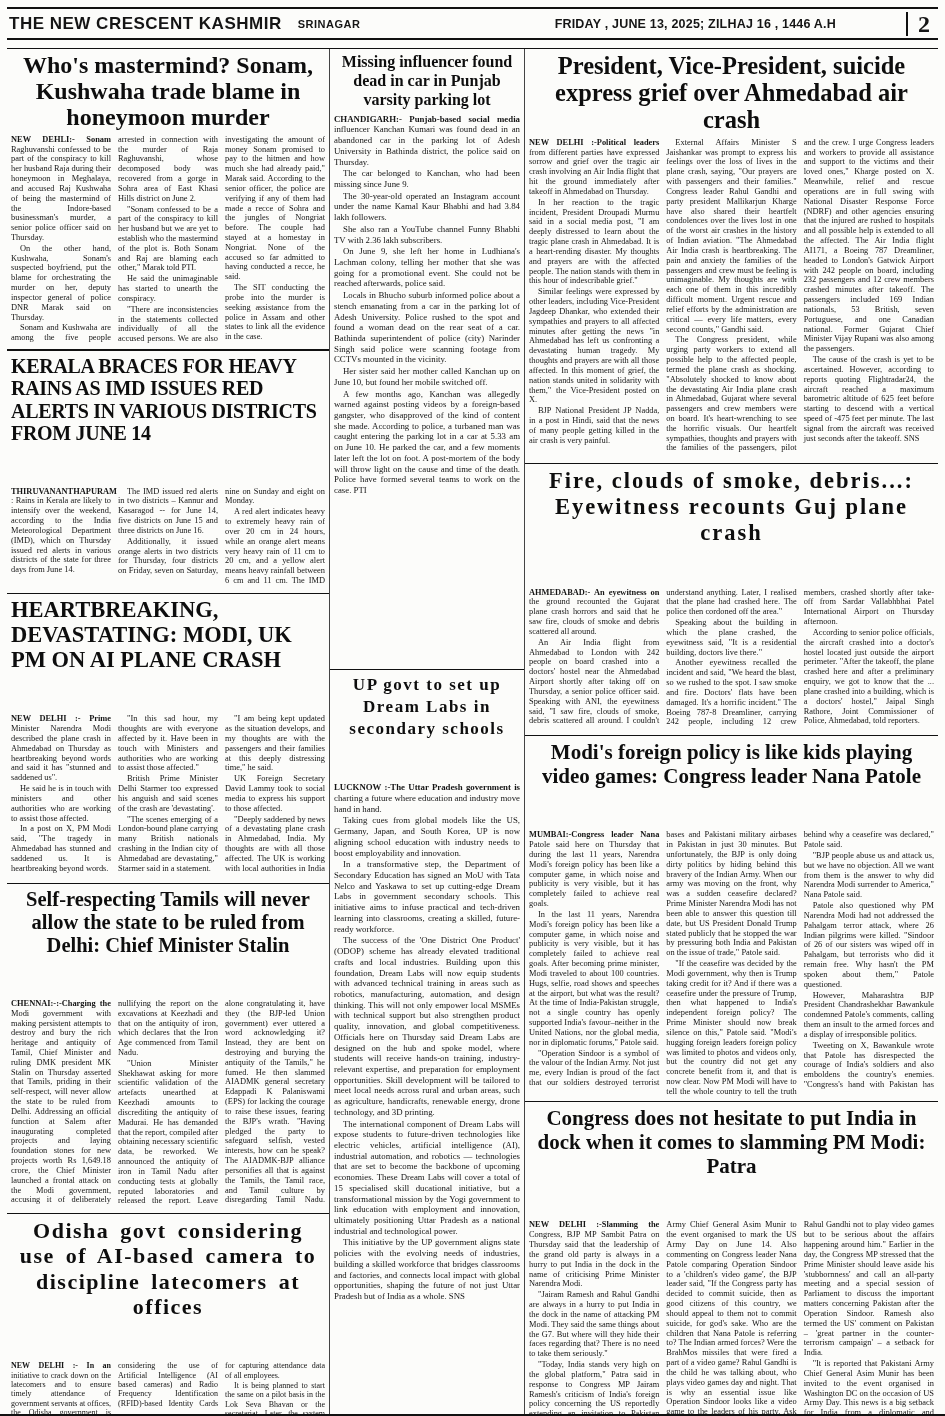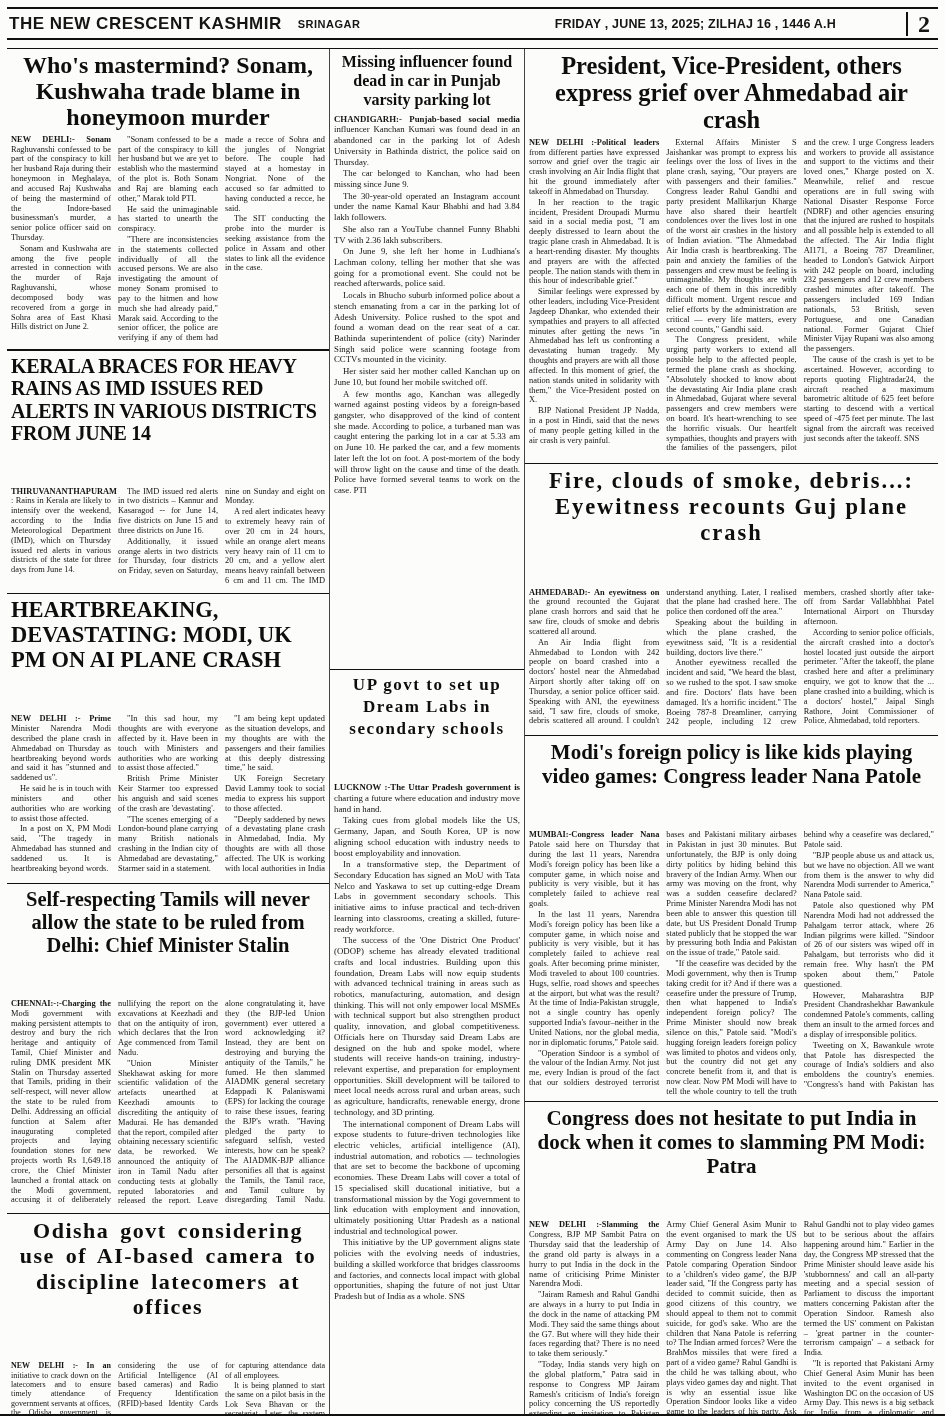--- a/index.html
+++ b/index.html
@@ -75,20 +75,21 @@
     <span class="pageno">2</span>
   </header>
 
   <main class="grid">
 
     <section class="col col-left">
       <article class="art" style="height:300px">
         <h1 class="hl hl-a">Who's mastermind? Sonam, Kushwaha trade blame in honeymoon murder</h1>
         <div class="body cols3">
             <p>NEW DEHLI:- Sonam Raghuvanshi confessed to be part of the conspiracy to kill her husband Raja during their honeymoon in Meghalaya, and accused Raj Kushwaha of being the mastermind of the Indore-based businessman's murder, a senior police officer said on Thursday.</p>
+            <p>On the other hand, Kushwaha, Sonam's suspected boyfriend, put the blame for orchestrating the murder on her, deputy inspector general of police DNR Marak said on Thursday.</p>
             <p>Sonam and Kushwaha are among the five people arrested in connection with the murder of Raja Raghuvanshi, whose decomposed body was recovered from a gorge in Sohra area of East Khasi Hills district on June 2.</p>
             <p>"Sonam confessed to be a part of the conspiracy to kill her husband but we are yet to establish who the mastermind of the plot is. Both Sonam and Raj are blaming each other," Marak told PTI.</p>
             <p>He said the unimaginable has started to unearth the conspiracy.</p>
             <p>"There are inconsistencies in the statements collected individually of all the accused persons. We are also investigating the amount of money Sonam promised to pay to the hitmen and how much she had already paid," Marak said. According to the senior officer, the police are verifying if any of them had made a recce of Sohra and the jungles of Nongriat before. The couple had stayed at a homestay in Nongriat. None of the accused so far admitted to having conducted a recce, he said.</p>
             <p>The SIT conducting the probe into the murder is seeking assistance from the police in Assam and other states to link all the evidence in the case.</p>
           </div>
       </article>
 
       <article class="art art-kerala" style="height:244px">
         <h1 class="hl hl-d">KERALA BRACES FOR HEAVY RAINS AS IMD ISSUES RED ALERTS IN VARIOUS DISTRICTS FROM JUNE 14</h1>
@@ -101,21 +102,21 @@
           </div>
       </article>
 
       <article class="art" style="height:290px">
         <h1 class="hl hl-e">HEARTBREAKING, DEVASTATING: MODI, UK PM ON AI PLANE CRASH</h1>
         <div class="body cols3">
             <p>NEW DELHI :- Prime Minister Narendra Modi described the plane crash in Ahmedabad on Thursday as heartbreaking beyond words and said it has "stunned and saddened us".</p>
             <p>He said he is in touch with ministers and other authorities who are working to assist those affected.</p>
             <p>In a post on X, PM Modi said, "The tragedy in Ahmedabad has stunned and saddened us. It is heartbreaking beyond words.</p>
             <p>"In this sad hour, my thoughts are with everyone affected by it. Have been in touch with Ministers and authorities who are working to assist those affected."</p>
-            <p>British Prime Minister Keir Starmer too expressed his anguish and said scenes of the crash are 'devastating'.</p>
+            <p>British Prime Minister Delhi Starmer too expressed his anguish and said scenes of the crash are 'devastating'.</p>
             <p>"The scenes emerging of a London-bound plane carrying many British nationals crashing in the Indian city of Ahmedabad are devastating," Starmer said in a statement.</p>
             <p>"I am being kept updated as the situation develops, and my thoughts are with the passengers and their families at this deeply distressing time," he said.</p>
             <p>UK Foreign Secretary David Lammy took to social media to express his support to those affected.</p>
             <p>"Deeply saddened by news of a devastating plane crash in Ahmedabad, India. My thoughts are with all those affected. The UK is working with local authorities in India to urgently establish the facts and provide support," he said.</p>
             <p>The UK Foreign, Commonwealth and Development Office (FCDO) said it was working with local authorities in India to urgently establish the facts and provide support to those involved. It issued a contact number for consular assistance.</p>
           </div>
       </article>
 
       <article class="art" style="height:330px">
         <h1 class="hl hl-h">Self-respecting Tamils will never allow the state to be ruled from Delhi: Chief Minister Stalin</h1>
@@ -157,21 +158,21 @@
             <p>In a transformative step, the Department of Secondary Education has signed an MoU with Tata Nelco and Yaskawa to set up cutting-edge Dream Labs in government secondary schools. This initiative aims to infuse practical and tech-driven learning into classrooms, creating a skilled, future-ready workforce.</p>
             <p>The success of the 'One District One Product' (ODOP) scheme has already elevated traditional crafts and local industries. Building upon this foundation, Dream Labs will now equip students with advanced technical training in areas such as robotics, manufacturing, automation, and design thinking. This will not only empower local MSMEs with technical support but also strengthen product quality, innovation, and global competitiveness. Officials here on Thursday said Dream Labs are designed on the hub and spoke model, where students will receive hands-on training, industry-relevant expertise, and preparation for employment opportunities. Skill development will be tailored to meet local needs across rural and urban areas, such as agriculture, handicrafts, renewable energy, drone technology, and 3D printing.</p>
             <p>The international component of Dream Labs will expose students to future-driven technologies like electric vehicles, artificial intelligence (AI), industrial automation, and robotics — technologies that are set to become the backbone of upcoming economies. These Dream Labs will cover a total of 15 specialised skill ducational initiative, but a transformational mission by the Yogi government to link education with employment and innovation, ultimately positioning Uttar Pradesh as a national industrial and technological power.</p>
             <p>This initiative by the UP government aligns state policies with the evolving needs of industries, building a skilled workforce that bridges classrooms and factories, and connects local impact with global opportunities, shaping the future of not just Uttar Pradesh but of India as a whole. SNS</p>
           </div>
       </article>
     </section>
 
     <section class="col col-right">
       <article class="art" style="height:414px">
-        <h1 class="hl hl-c">President, Vice-President, others express grief over Ahmedabad air crash</h1>
+        <h1 class="hl hl-c">President, Vice-President, suicide express grief over Ahmedabad air crash</h1>
         <div class="body cols3">
             <p>NEW DELHI :-Political leaders from different parties have expressed sorrow and grief over the tragic air crash involving an Air India flight that hit the ground immediately after takeoff in Ahmedabad on Thursday.</p>
             <p>In her reaction to the tragic incident, President Droupadi Murmu said in a social media post, "I am deeply distressed to learn about the tragic plane crash in Ahmedabad. It is a heart-rending disaster. My thoughts and prayers are with the affected people. The nation stands with them in this hour of indescribable grief."</p>
             <p>Similar feelings were expressed by other leaders, including Vice-President Jagdeep Dhankar, who extended their sympathies and prayers to all affected minutes after getting the news "in Ahmedabad has left us confronting a devastating human tragedy. My thoughts and prayers are with all those affected. In this moment of grief, the nation stands united in solidarity with them," the Vice-President posted on X.</p>
             <p>BJP National President JP Nadda, in a post in Hindi, said that the news of many people getting killed in the air crash is very painful.</p>
             <p>External Affairs Minister S Jaishankar was prompt to express his feelings over the loss of lives in the plane crash, saying, "Our prayers are with passengers and their families." Congress leader Rahul Gandhi and party president Mallikarjun Kharge have also shared their heartfelt condolences over the lives lost in one of the worst air crashes in the history of Indian aviation. "The Ahmedabad Air India crash is heartbreaking. The pain and anxiety the families of the passengers and crew must be feeling is unimaginable. My thoughts are with each one of them in this incredibly difficult moment. Urgent rescue and relief efforts by the administration are critical — every life matters, every second counts," Gandhi said.</p>
             <p>The Congress president, while urging party workers to extend all possible help to the affected people, termed the plane crash as shocking. "Absolutely shocked to know about the devastating Air India plane crash in Ahmedabad, Gujarat where several passengers and crew members were on board. It's heart-wrenching to see the horrific visuals. Our heartfelt sympathies, thoughts and prayers with the families of the passengers, pilot and the crew. I urge Congress leaders and workers to provide all assistance and support to the victims and their loved ones," Kharge posted on X. Meanwhile, relief and rescue operations are in full swing with National Disaster Response Force (NDRF) and other agencies ensuring that the injured are rushed to hospitals and all possible help is extended to all the affected. The Air India flight AI171, a Boeing 787 Dreamliner, headed to London's Gatwick Airport with 242 people on board, including 232 passengers and 12 crew members crashed minutes after takeoff. The passengers included 169 Indian nationals, 53 British, seven Portuguese, and one Canadian national. Former Gujarat Chief Minister Vijay Rupani was also among the passengers.</p>
             <p>The cause of the crash is yet to be ascertained. However, according to reports quoting Flightradar24, the aircraft reached a maximum barometric altitude of 625 feet before starting to descend with a vertical speed of -475 feet per minute. The last signal from the aircraft was received just seconds after the takeoff. SNS</p>
           </div>
       </article>

